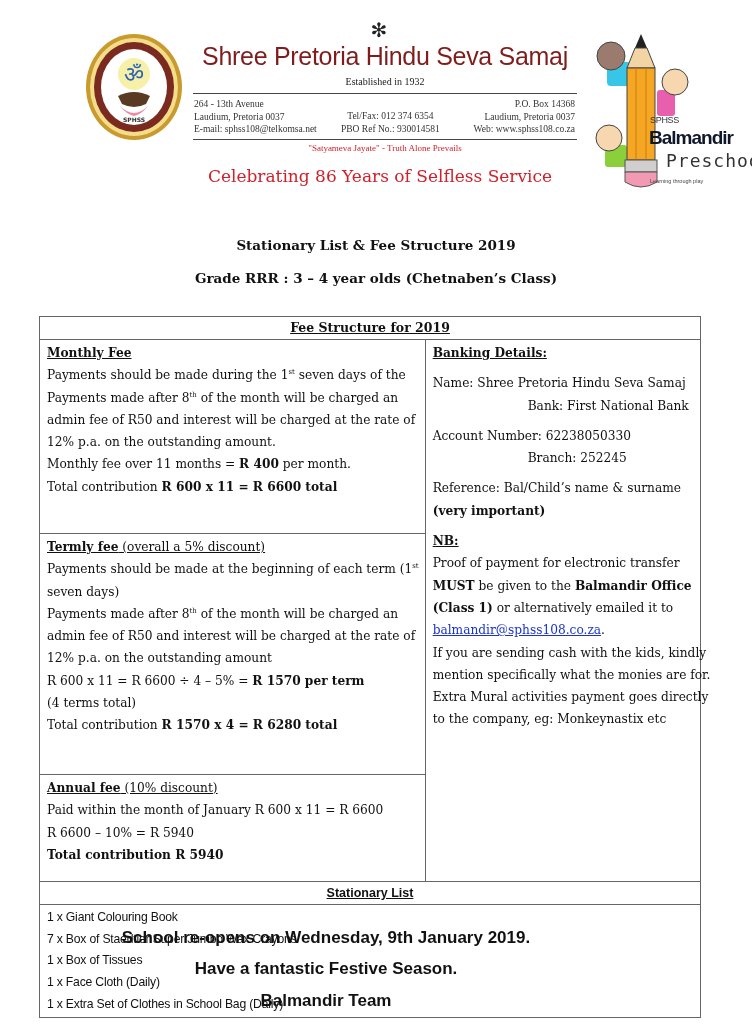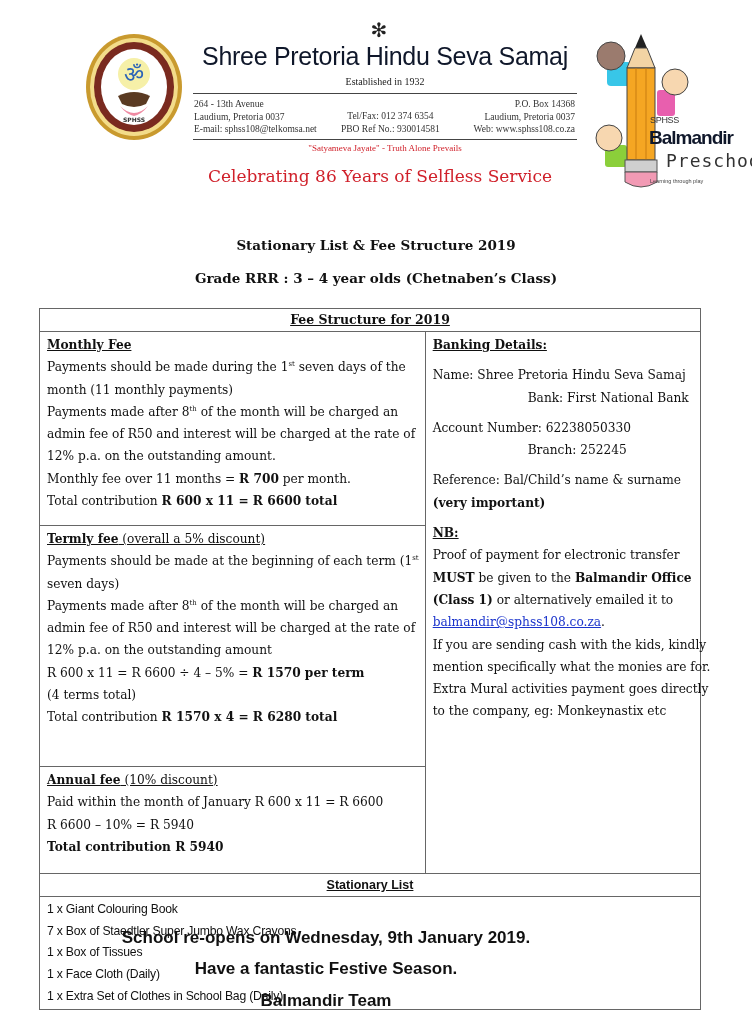--- a/index.html
+++ b/index.html
@@ -4,21 +4,21 @@
 <style>
   html, body { margin: 0; padding: 0; background: #ffffff; }
   body { width: 752px; height: 1026px; position: relative; overflow: hidden;
          font-family: "DejaVu Serif", "Liberation Serif", serif; color: #111; }
   .abs { position: absolute; }
 
   
   .logo-left { left: 84px; top: 32px; width: 100px; height: 110px; }
   .om-symbol { left: 367px; top: 18px; width: 24px; height: 24px; font-size: 20px; text-align:center; line-height:24px; color:#222; }
   .org-name { left: 192px; top: 42px; width: 386px; text-align: center;
-              font-family: "Liberation Sans", sans-serif; font-size: 25px; color: #0f172a; letter-spacing: -0.3px; white-space: nowrap; }
+              font-family: "Liberation Sans", sans-serif; font-size: 25px; color: #7f1d1d; letter-spacing: -0.3px; white-space: nowrap; }
   .established { left: 192px; top: 76px; width: 386px; text-align:center; font-family: "Liberation Serif", serif; font-size: 10px; color:#222; }
   .hr1 { left: 193px; top: 93px; width: 384px; height: 0; border-top: 1.5px solid #444; }
   .hr2 { left: 193px; top: 139px; width: 384px; height: 0; border-top: 1.5px solid #444; }
   .contact-col { top: 98px; font-family: "Liberation Serif", serif; font-size: 9.5px; line-height: 12.5px; color:#333; white-space: nowrap; }
   .contact-left { left: 194px; }
   .contact-mid { left: 341px; top: 110px; text-align: center; }
   .contact-right { left: 440px; width: 135px; text-align: right; }
   .motto { left: 192px; top: 143px; width: 386px; text-align:center; font-family: "Liberation Serif", serif; font-size: 9px; color: #d0202a; }
   .celebrating { left: 150px; top: 166px; width: 460px; text-align:center; font-family: "DejaVu Serif", serif; font-size: 17px; color: #d0202a; }
 
@@ -26,21 +26,21 @@
   .balmandir-sphss { left: 650px; top: 115px; font-family:"Liberation Sans", sans-serif; font-size: 9px; color:#333; letter-spacing: -0.3px; }
   .balmandir-name { left: 649px; top: 127px; font-family:"Liberation Sans", sans-serif; font-weight:bold; font-size: 19px; color:#0f172a; letter-spacing:-1px; }
   .balmandir-pre { left: 650px; top: 150px; font-family:"DejaVu Sans Mono", monospace; font-size: 18px; color:#333; letter-spacing: 1px; margin-left: 16px; }
   .balmandir-tag { left: 650px; top: 178px; font-family:"Liberation Sans", sans-serif; font-size: 5.5px; color:#444; }
 
   
   .title1 { left: 0; top: 237px; width: 752px; text-align:center; font-weight:bold; font-size: 13.5px; }
   .title2 { left: 0; top: 270px; width: 752px; text-align:center; font-weight:bold; font-size: 13.5px; }
 
   
-  .doc-table { left: 39px; top: 308px; width: 662px; border: 1.5px solid #666; box-sizing: border-box; }
+  .doc-table { left: 39px; top: 316px; width: 662px; border: 1.5px solid #666; box-sizing: border-box; }
   .row { display: flex; }
   .cell { box-sizing: border-box; }
   .border-b { border-bottom: 1.5px solid #666; }
   .border-r { border-right: 1.5px solid #666; }
   .caption { text-align:center; font-weight:bold; font-size: 12.5px; height: 22px; line-height: 22px; text-decoration: underline; }
   .left-col { width: 405px; }
   .right-col { width: 297px; padding: 2px 24px 0 7px; }
   .section { padding: 2px 6px 16px 7px; font-size: 12.2px; line-height: 22.3px; }
   .section .ln { white-space: nowrap; }
   .hd { font-weight:bold; text-decoration: underline; }
@@ -129,25 +129,24 @@
 
 <div class="abs doc-table">
   <div class="caption border-b">Fee Structure for 2019</div>
 
   <div class="row border-b">
     <div class="cell left-col border-r">
 
       <div class="section border-b" style="height:175px;">
         <div class="ln hd">Monthly Fee</div>
         <div class="ln"><span>Payments should be made during the 1</span><sup>st</sup><span> seven days of the</span></div>
-        <div class="ln">month (11 monthly payments)</div>
         <div class="ln"><span>Payments made after 8</span><sup>th</sup><span> of the month will be charged an</span></div>
         <div class="ln">admin fee of R50 and interest will be charged at the rate of</div>
         <div class="ln">12% p.a. on the outstanding amount.</div>
-        <div class="ln"><span>Monthly fee over 11 months = </span><b>R 700</b><span> per month.</span></div>
+        <div class="ln"><span>Monthly fee over 11 months = </span><b>R 400</b><span> per month.</span></div>
         <div class="ln"><span>Total contribution </span><b>R 600 x 11 = R 6600 total</b></div>
       </div>
 
       <div class="section border-b" style="height:222px;">
         <div class="ln"><span class="hd">Termly fee</span><span class="ul"> (overall a 5% discount)</span></div>
         <div class="ln"><span>Payments should be made at the beginning of each term (1</span><sup>st</sup></div>
         <div class="ln">seven days)</div>
         <div class="ln"><span>Payments made after 8</span><sup>th</sup><span> of the month will be charged an</span></div>
         <div class="ln">admin fee of R50 and interest will be charged at the rate of</div>
         <div class="ln">12% p.a. on the outstanding amount</div>

